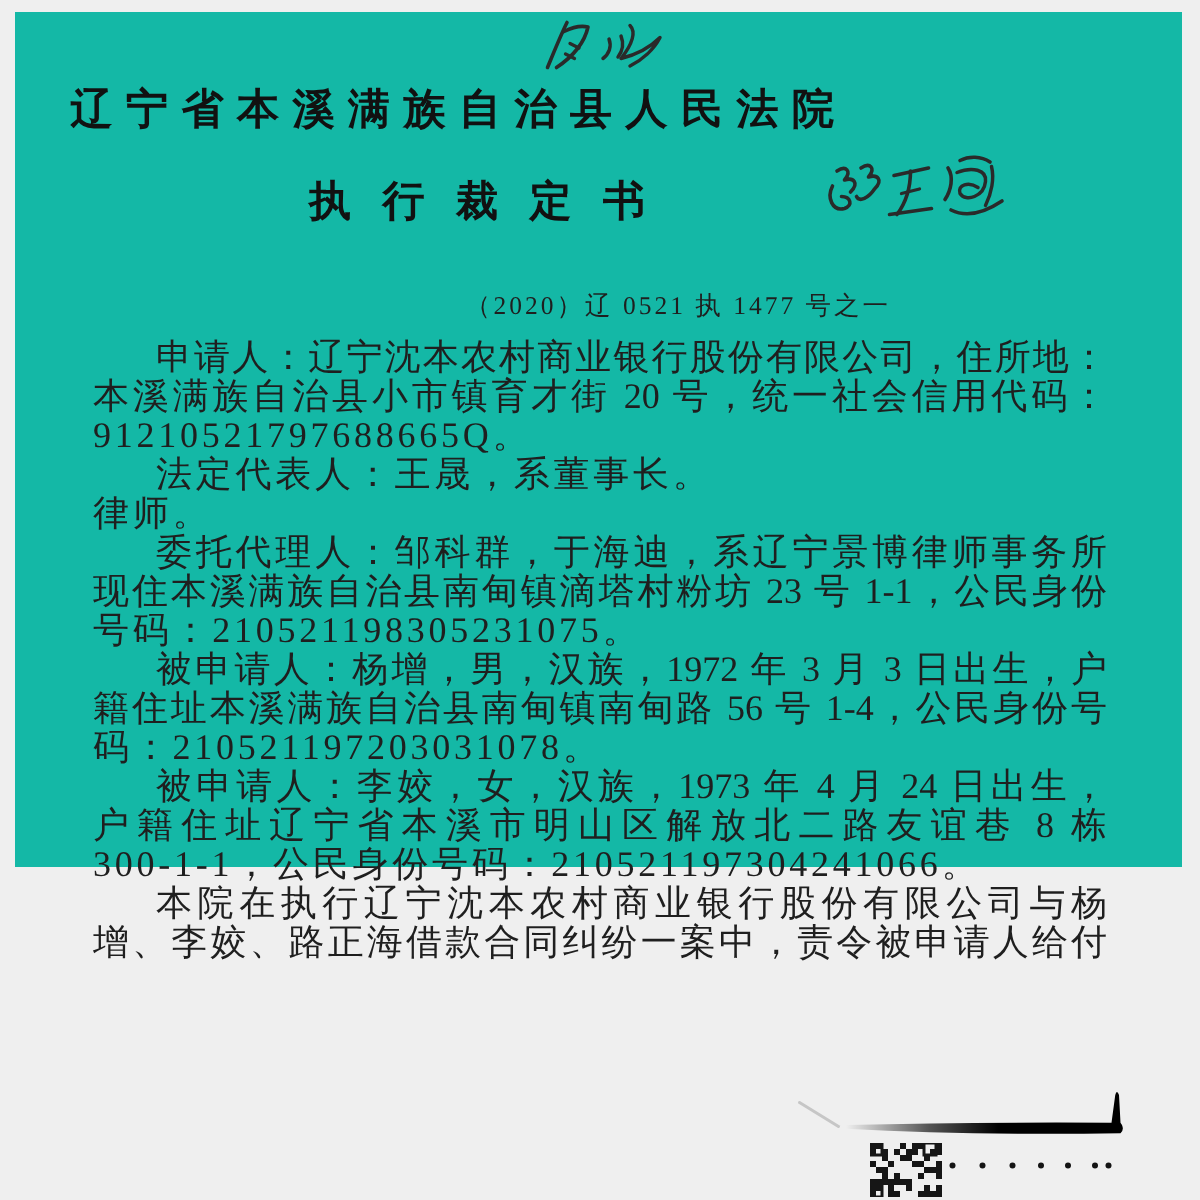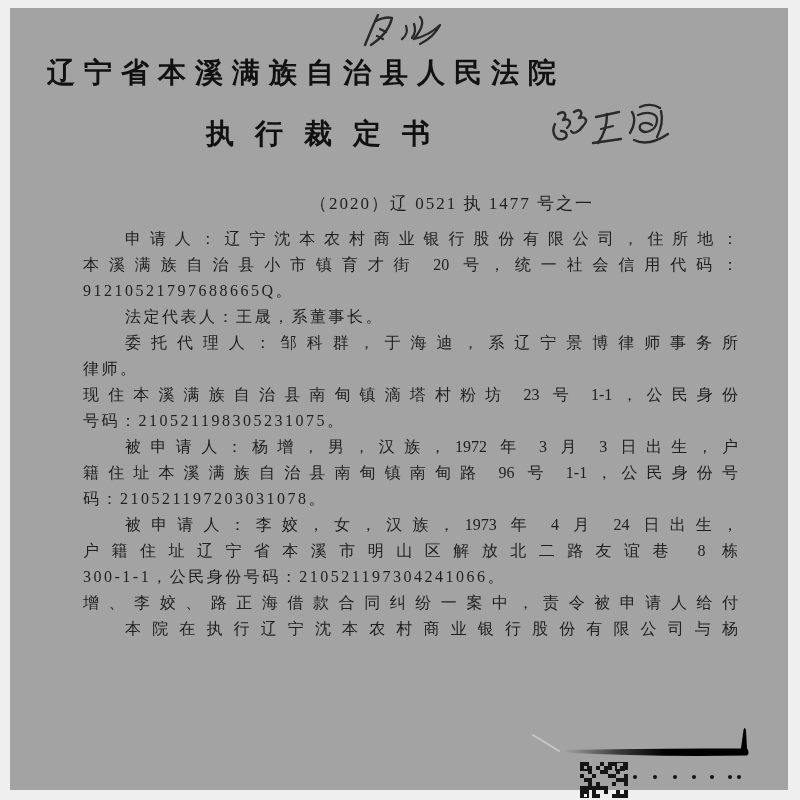--- a/index.html
+++ b/index.html
@@ -2,45 +2,44 @@
 <html><head>
 <meta charset="utf-8">
 <style>
   html,body{margin:0;padding:0;}
   body{
     width:800px;height:800px;position:relative;overflow:hidden;
     background:#efefef;
     font-family:"Liberation Serif","DejaVu Serif",serif;
   }
   .paper{
-    position:absolute;left:10px;top:8px;width:778px;height:782px;
-    background:#a3a3a3;
+    position:absolute;left:10px;top:8px;width:778px;height:570px;
+    background:#14b8a6;
   }
   .court-name{
     position:absolute;left:37px;top:46px;
     font-size:28px;font-weight:bold;letter-spacing:9px;color:#111;
     white-space:nowrap;
   }
   .doc-title{
     position:absolute;left:183px;top:107px;
     font-size:28px;font-weight:bold;letter-spacing:21px;color:#111;
     white-space:nowrap;
     margin-left:13px;
   }
   .case-number{
     position:absolute;left:300px;top:184px;
     font-size:17px;letter-spacing:2px;color:#1f1f1f;white-space:nowrap;
   }
   .body-text{
     position:absolute;left:52px;top:218px;width:676px;color:#1f1f1f;
   }
   .line{
-    height:26px;line-height:26px;font-size:16px;letter-spacing:2.5px;
+    height:26px;line-height:26px;font-size:24px;letter-spacing:2.5px;
     text-align:left;
-    margin-left:21px;
   }
   .line.indent{text-indent:42px;}
   .line.justify{
     letter-spacing:0;
     text-align:justify;text-align-last:justify;
   }
   .hand-svg{position:absolute;}
   .hand-svg path{fill:none;stroke:#2a2a2a;stroke-linecap:round;stroke-linejoin:round;}
   .artifact{position:absolute;left:518px;top:712px;}
   .qr{position:absolute;left:570px;top:754px;}
@@ -80,32 +79,32 @@
 
   <div class="doc-title">执行裁定书</div>
 
   <div class="case-number">（2020）辽 0521 执 1477 号之一</div>
 
   <div class="body-text">
       <div class="line indent justify">申请人：辽宁沈本农村商业银行股份有限公司，住所地：</div>
       <div class="line justify">本溪满族自治县小市镇育才街 20 号，统一社会信用代码：</div>
       <div class="line">91210521797688665Q。</div>
       <div class="line indent">法定代表人：王晟，系董事长。</div>
+      <div class="line">律师。</div>
       <div class="line indent justify">委托代理人：邹科群，于海迪，系辽宁景博律师事务所</div>
-      <div class="line">律师。</div>
       <div class="line justify">现住本溪满族自治县南甸镇滴塔村粉坊 23 号 1-1，公民身份</div>
       <div class="line">号码：210521198305231075。</div>
       <div class="line indent justify">被申请人：杨增，男，汉族，1972 年 3 月 3 日出生，户</div>
-      <div class="line justify">籍住址本溪满族自治县南甸镇南甸路 96 号 1-1，公民身份号</div>
+      <div class="line justify">籍住址本溪满族自治县南甸镇南甸路 56 号 1-4，公民身份号</div>
       <div class="line">码：210521197203031078。</div>
       <div class="line indent justify">被申请人：李姣，女，汉族，1973 年 4 月 24 日出生，</div>
       <div class="line justify">户籍住址辽宁省本溪市明山区解放北二路友谊巷 8 栋</div>
       <div class="line">300-1-1，公民身份号码：210521197304241066。</div>
+      <div class="line indent justify">本院在执行辽宁沈本农村商业银行股份有限公司与杨</div>
       <div class="line justify">增、李姣、路正海借款合同纠纷一案中，责令被申请人给付</div>
-      <div class="line indent justify">本院在执行辽宁沈本农村商业银行股份有限公司与杨</div>
     </div>
 
   <svg class="artifact" width="232" height="46" viewBox="0 0 232 46">
     <defs>
       <linearGradient id="fade" x1="0" y1="0" x2="1" y2="0">
         <stop offset="0" stop-color="#000" stop-opacity="0"></stop>
         <stop offset="0.3" stop-color="#000" stop-opacity="0.65"></stop>
         <stop offset="0.55" stop-color="#000" stop-opacity="1"></stop>
         <stop offset="1" stop-color="#000" stop-opacity="1"></stop>
       </linearGradient>

